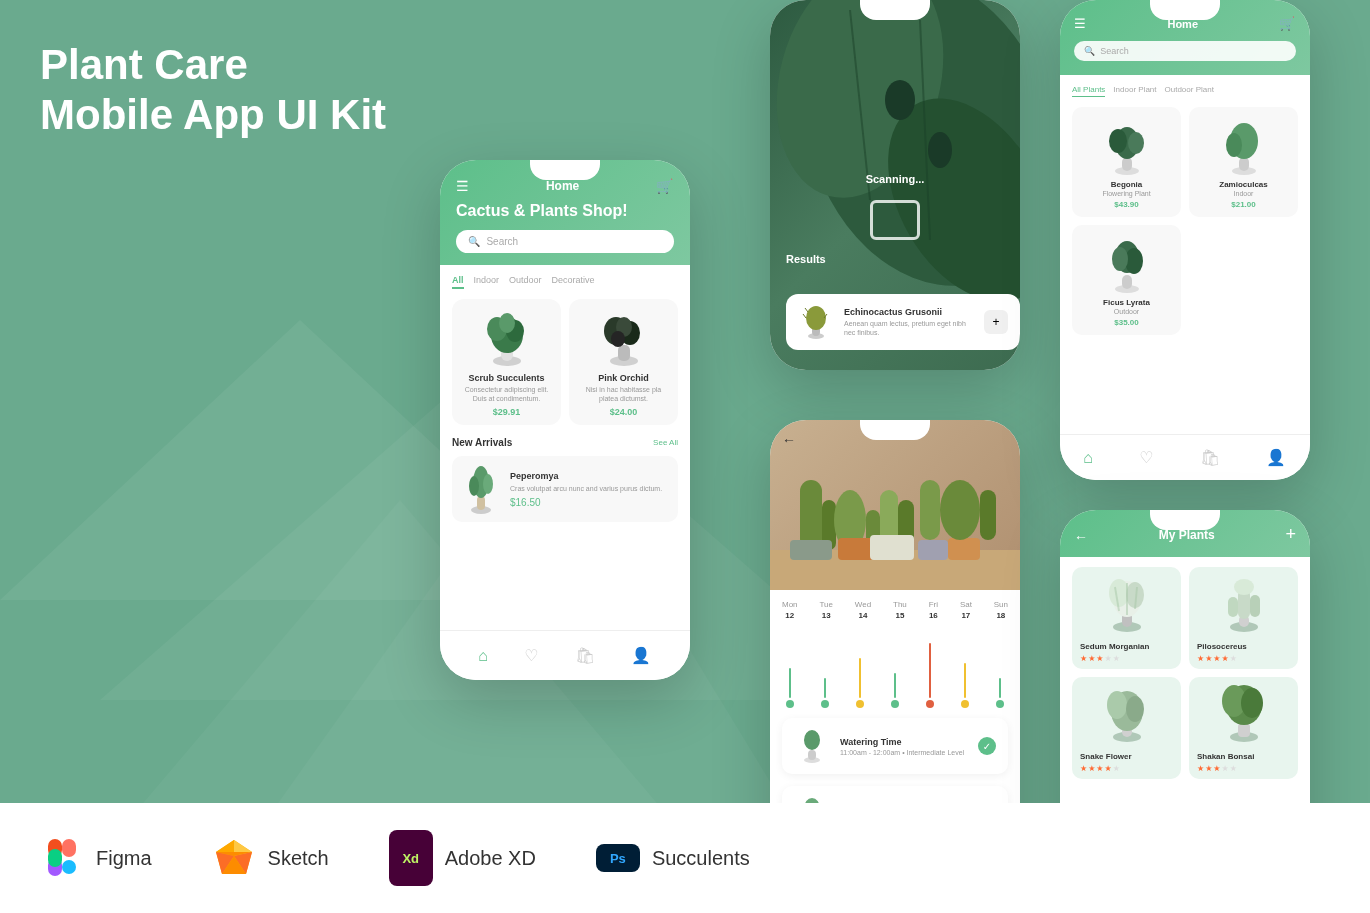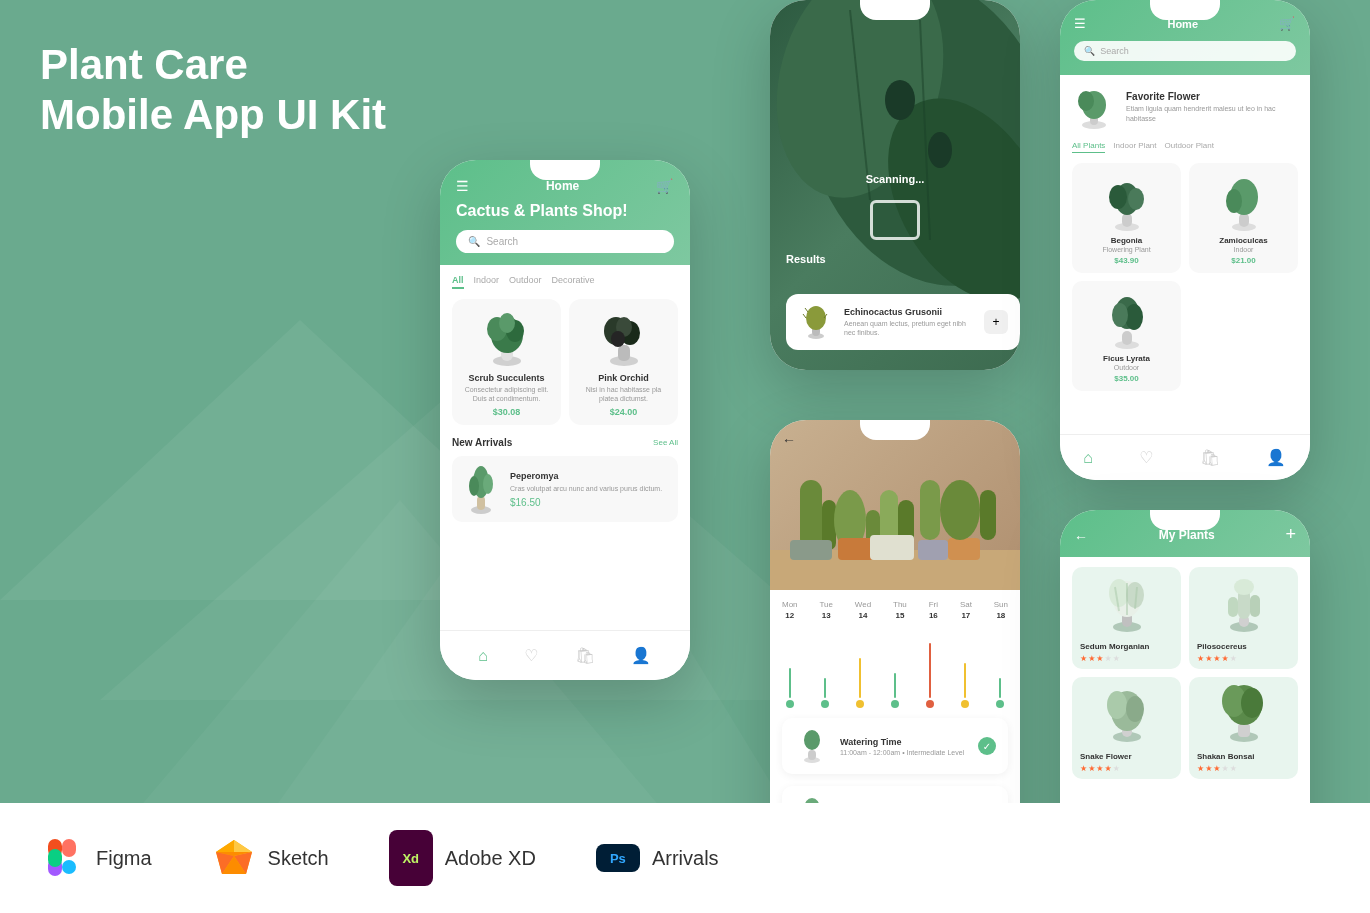--- a/index.html
+++ b/index.html
@@ -725,21 +725,21 @@
             <ellipse cx="28" cy="52" rx="14" ry="5" fill="#d0d0d0"></ellipse>
             <rect x="22" y="36" width="12" height="16" rx="6" fill="#e0e0e0"></rect>
             <ellipse cx="28" cy="26" rx="16" ry="18" fill="#3a7a4a"></ellipse>
             <ellipse cx="18" cy="20" rx="10" ry="12" fill="#4a8a5a"></ellipse>
             <ellipse cx="36" cy="22" rx="9" ry="11" fill="#2d6a3d"></ellipse>
             <ellipse cx="28" cy="14" rx="8" ry="10" fill="#5a9a6a"></ellipse>
           </svg>
         </div>
         <div class="product-name">Scrub Succulents</div>
         <div class="product-desc">Consectetur adipiscing elit. Duis at condimentum.</div>
-        <div class="product-price">$30.08</div>
+        <div class="product-price">$29.91</div>
       </div>
 
       <div class="product-card">
         <div class="product-img">
           <svg width="56" height="58" viewBox="0 0 56 58" xmlns="http://www.w3.org/2000/svg">
             <ellipse cx="28" cy="52" rx="14" ry="5" fill="#d0d0d0"></ellipse>
             <rect x="22" y="36" width="12" height="16" rx="5" fill="#bbb"></rect>
             <ellipse cx="20" cy="22" rx="12" ry="14" fill="#2a3a2a"></ellipse>
             <ellipse cx="34" cy="24" rx="10" ry="12" fill="#1a2a1a"></ellipse>
             <ellipse cx="28" cy="18" rx="8" ry="10" fill="#3a4a3a"></ellipse>
@@ -958,34 +958,20 @@
       <span style="color:white;font-size:13px;">☰</span>
       <span class="phone4-title">Home</span>
       <span style="color:white;font-size:13px;">🛒</span>
     </div>
     <div class="phone4-search">
       <span style="font-size:9px;color:#aaa;">🔍</span>
       <span>Search</span>
     </div>
   </div>
   <div class="phone4-body">
-    <div class="featured-plant">
-      <div class="featured-img">
-        <svg width="44" height="44" viewBox="0 0 44 44" xmlns="http://www.w3.org/2000/svg">
-          <ellipse cx="22" cy="40" rx="12" ry="4" fill="#ddd"></ellipse>
-          <rect x="18" y="28" width="8" height="12" rx="4" fill="#ccc"></rect>
-          <ellipse cx="22" cy="20" rx="12" ry="14" fill="#5a9a6a"></ellipse>
-          <ellipse cx="14" cy="16" rx="8" ry="10" fill="#4a8a5a"></ellipse>
-        </svg>
-      </div>
-      <div>
-        <div class="featured-name">Favorite Flower</div>
-        <div class="featured-desc">Etiam ligula quam hendrerit malesu ut leo in hac habitasse</div>
-      </div>
-    </div>
     <div class="filter-tabs">
       <span class="filter-tab-active">All Plants</span>
       <span class="filter-tab">Indoor Plant</span>
       <span class="filter-tab">Outdoor Plant</span>
     </div>
     <div class="plant-grid">
 
 
       <div class="plant-card">
         <div class="plant-card-img">
@@ -1177,15 +1163,15 @@
     <span class="tool-label">Sketch</span>
   </div>
 
   <div class="tool-item">
     <div class="tool-icon xd-bg" style="width:44px;height:56px;border-radius:8px;background:#470137;display:flex;align-items:center;justify-content:center;font-size:13px;font-weight:700;color:#bef264;font-family:Arial;">Xd</div>
     <span class="tool-label">Adobe XD</span>
   </div>
 
   <div class="tool-item">
     <div class="tool-icon ps-bg" style="width:44px;height:28px;border-radius:8px;background:#001e36;display:flex;align-items:center;justify-content:center;font-size:13px;font-weight:700;color:#31a8ff;font-family:Arial;">Ps</div>
-    <span class="tool-label">Arrivals</span>
+    <span class="tool-label">Succulents</span>
   </div>
 </div>
 
 </body></html>

